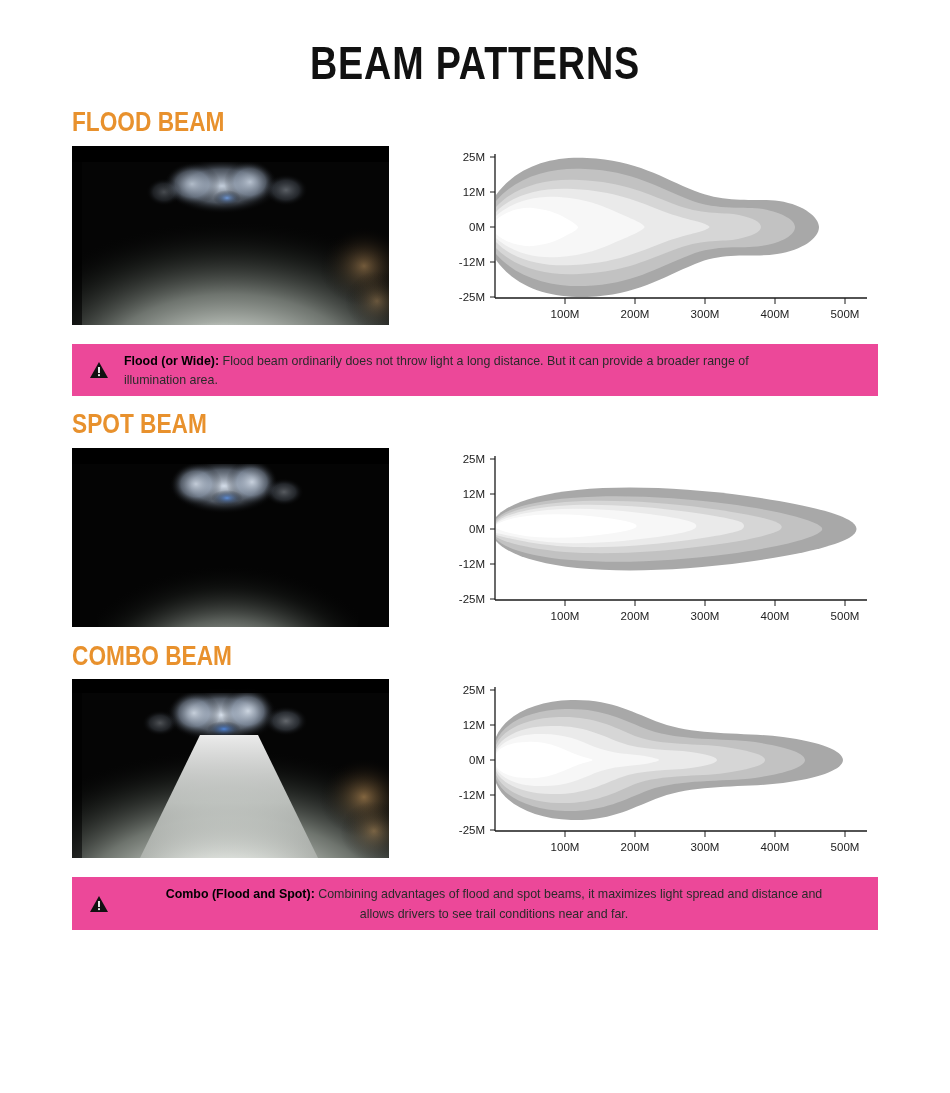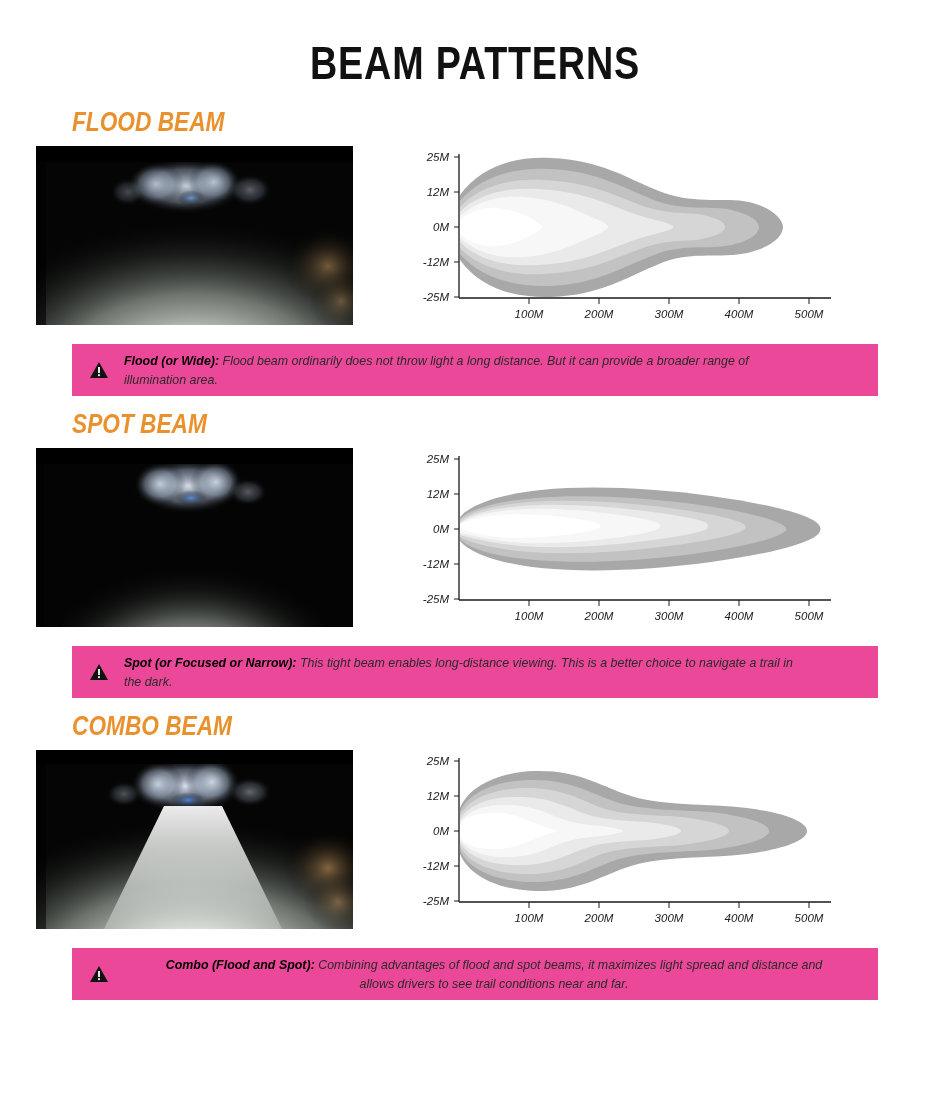--- a/index.html
+++ b/index.html
@@ -33,38 +33,37 @@
     padding-top: 36px;
     padding-bottom: 4px;
     transform: scaleX(0.82);
     transform-origin: center center;
   }
 
   
   .section {
     position: relative;
     padding: 0 0 0 0;
-    font-style: italic;
   }
   .section-header {
     font-family: "Liberation Sans Narrow", "Liberation Sans", sans-serif;
     font-weight: bold;
     font-size: 27px;
     color: #e8912d;
     margin: 14px 0 8px 72px;
     letter-spacing: 0px;
     transform: scaleX(0.84);
     transform-origin: left center;
     line-height: 1.1;
   }
 
   .section-body {
     display: flex;
     align-items: flex-start;
-    padding-left: 36px;
+    padding-left: 72px;
     padding-right: 40px;
   }
 
   
   .photo-wrap {
     width: 317px;
     flex: 0 0 317px;
   }
   .photo {
     width: 317px;
@@ -325,30 +324,20 @@
               <path fill="#eaeaea" d="M49,75 C56,67 78,61 110,58 C150,55 194,58 234,63 C266,67 286,71 294,74 C298,77 298,79 294,82 C286,85 266,89 234,93 C194,98 150,101 110,98 C78,95 56,89 49,87 Z"></path>
               <path fill="#f7f7f7" d="M49,76 C55,70 74,65 100,62 C134,59 170,62 202,66 C226,69 241,72 247,75 C250,77 250,79 247,81 C241,84 226,87 202,90 C170,94 134,97 100,94 C74,91 55,86 49,85 Z"></path>
               <path fill="#ffffff" d="M49,77 C54,73 68,69 88,67 C112,65 138,67 160,70 C175,72 184,74 188,76 C190,77 190,79 188,80 C184,82 175,84 160,86 C138,89 112,91 88,89 C68,87 54,83 49,80 Z"></path>
             </g>
           </svg>
         </div>
       </div>
 
     </div>
 
-    <div class="caption-bar">
-      <span class="caption-icon">
-        <svg width="20" height="18" viewBox="0 0 20 18">
-          <path d="M10,1 L19,17 L1,17 Z" fill="#111111"></path>
-          <rect x="9.1" y="6" width="1.8" height="6" fill="#ffffff"></rect>
-          <rect x="9.1" y="13.2" width="1.8" height="1.9" fill="#ffffff"></rect>
-        </svg>
-      </span>
-      <span class="caption-text"><b>Spot (or Focused or Narrow):</b><span class="caption-body"> This tight beam enables long-distance viewing. This is a better choice to navigate a trail in the dark.</span></span>
-    </div>
   </div>
 
   <div class="section">
     <div class="section-header">COMBO BEAM</div>
     <div class="section-body">
 
       <div class="photo-wrap">
         <div class="photo">
           <svg width="317" height="179" viewBox="0 0 317 179">
             <defs>

